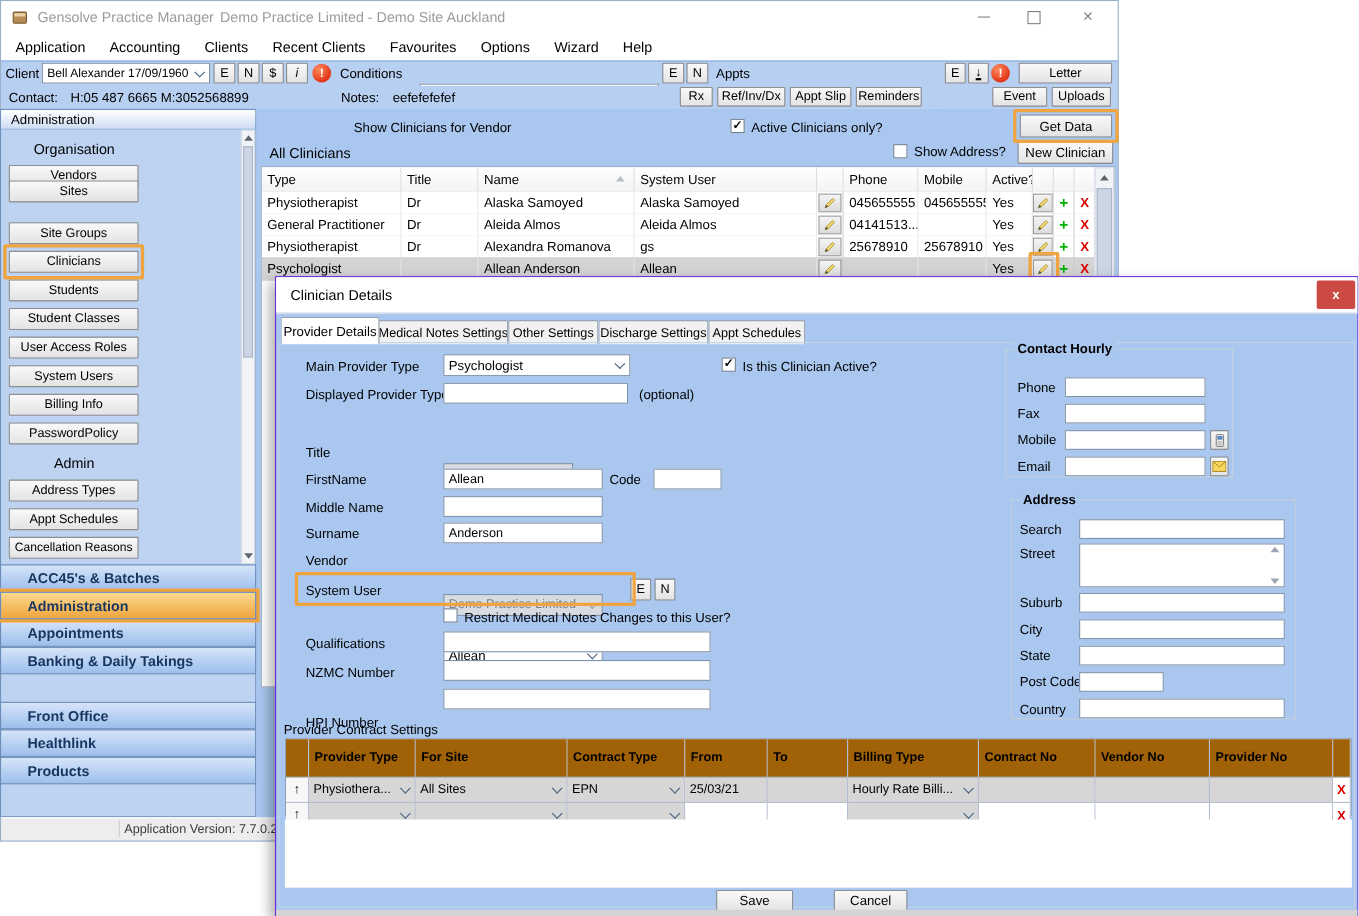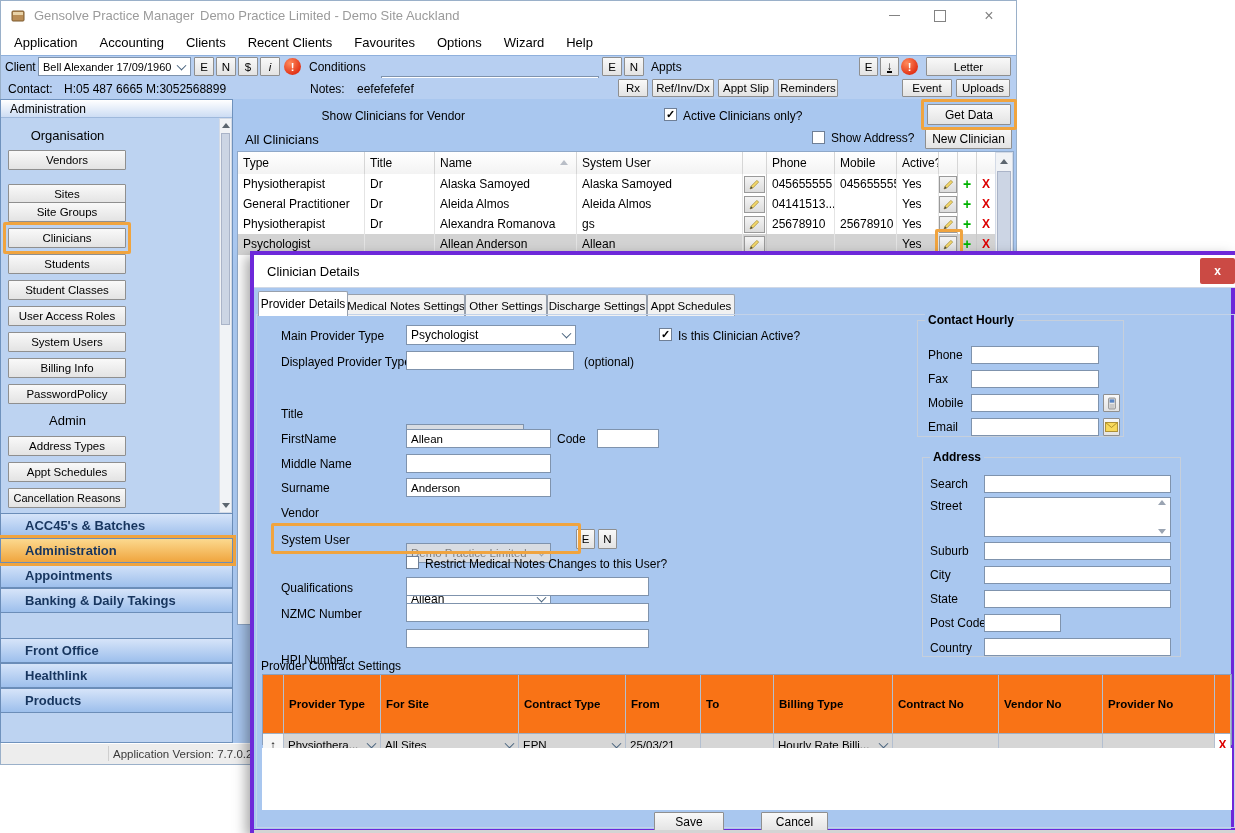--- a/index.html
+++ b/index.html
@@ -55,22 +55,22 @@
   
   .groupbox{border:1px solid #c6cfdb;}
   .gb-head{font-weight:bold;font-size:12px;background:#A9C7EF;padding:0 3px;white-space:nowrap;}
   
   .tab{position:absolute;background:#f1f1f1;border:1px solid #98a0ac;border-bottom:none;
        display:flex;align-items:center;justify-content:center;font-size:11.5px;
        border-radius:2px 2px 0 0;white-space:nowrap;overflow:hidden;}
   .tab.active{background:#fff;z-index:2;font-size:12px;}
   
   .kgrid{display:grid;grid-template-columns:21px 97px 138px 107px 75px 73px 119px 106px 104px 112px 16px;}
-  .kh{background:#f97316;font-weight:bold;font-size:11.5px;border-right:1px solid #b3bfd0;
-      border-bottom:1px solid #9fb0c4;display:flex;align-items:center;padding:16px 5px;height:26px;
+  .kh{background:#a16207;font-weight:bold;font-size:11.5px;border-right:1px solid #b3bfd0;
+      border-bottom:1px solid #9fb0c4;display:flex;align-items:center;padding:4px 5px;height:26px;
       white-space:nowrap;overflow:hidden;}
   .kc{border-right:1px solid #b3bfd0;border-bottom:1px solid #b3bfd0;display:flex;align-items:center;
       font-size:11.5px;position:relative;height:22px;padding:0 4px;white-space:nowrap;overflow:hidden;}
   .kc.gray{background:#d6d6d6;}
   .kc.white{background:#fff;}
   .kc.dd{background:#d6d6d6;padding-right:16px;}
   .kc.arrowc{background:#f7f7f7;justify-content:center;font-weight:bold;padding:0;}
   .kc.xc{background:#fff;justify-content:center;color:#D00;font-weight:bold;font-size:12px;padding:0;}
   .street-arrows{position:absolute;right:2px;top:2px;bottom:2px;width:12px;display:flex;
                  flex-direction:column;justify-content:space-between;align-items:center;}
@@ -157,21 +157,21 @@
   <div class="abs btn" style="left:778px;top:79px;width:60px;height:18px;">Reminders</div>
   <div class="abs btn" style="left:842px;top:79px;width:56px;height:16px;margin-top:40px;">Cash Sale</div>
   <div class="abs btn" style="left:902px;top:79px;width:50px;height:18px;">Event</div>
   <div class="abs btn" style="left:956px;top:79px;width:54px;height:18px;">Uploads</div>
 
   <div class="abs" style="left:0;top:99px;width:233px;height:644px;background:#bdd3f1;border:1px solid #6f92bd;"></div>
   <div class="abs" style="left:1px;top:100px;width:231px;height:18px;background:linear-gradient(#ffffff,#cdddf4);
               font-size:12px;display:flex;align-items:center;padding-left:9px;border-bottom:1px solid #9fb9dc;">Administration</div>
   <div class="abs lbl b" style="left:0;top:128px;width:135px;text-align:center;font-size:13px;">Organisation</div>
   <div class="abs btn sbtn" style="top:150px;">Vendors</div>
-  <div class="abs btn sbtn" style="top:164px;margin-top:20px;">Sites</div>
+  <div class="abs btn sbtn" style="top:164px;">Sites</div>
   <div class="abs btn sbtn" style="top:202px;">Site Groups</div>
   <div class="abs btn sbtn" style="top:228px;">Clinicians</div>
   <div class="abs btn sbtn" style="top:254px;">Students</div>
   <div class="abs btn sbtn" style="top:280px;">Student Classes</div>
   <div class="abs btn sbtn" style="top:306px;">User Access Roles</div>
   <div class="abs btn sbtn" style="top:332px;">System Users</div>
   <div class="abs btn sbtn" style="top:358px;">Billing Info</div>
   <div class="abs btn sbtn" style="top:384px;">PasswordPolicy</div>
   <div class="abs ring" style="left:3px;top:222px;width:128px;height:32px;"></div>
   <div class="abs lbl b" style="left:0;top:413px;width:135px;text-align:center;font-size:13px;">Admin</div>
@@ -362,21 +362,21 @@
 
     <div class="sbar" style="position:absolute;right:0;top:0;width:16px;height:472px;">
       <span class="sa up" style="top:6px;"></span>
       <span class="sthumb" style="top:18px;height:130px;"></span>
       <span class="sa dn" style="bottom:6px;"></span>
     </div>
   </div>
 
   <div class="abs ring" style="left:935px;top:229px;width:28px;height:27px;"></div>
 
-  <div class="abs" style="left:250px;top:251px;width:985px;height:582px;background:#A9C7EF;border:4px solid #6d28d9;
+  <div class="abs" style="left:250px;top:251px;width:985px;height:582px;background:#A9C7EF;border:1px solid #6d28d9;
               box-shadow:-4px 5px 12px rgba(0,0,0,0.35);z-index:10;">
 
     <div class="abs" style="left:0;top:0;width:983px;height:33px;background:#fff;border-bottom:1px solid #d0d8e6;"></div>
     <div class="abs lbl" style="left:13px;top:9px;font-size:13px;">Clinician Details</div>
     <div class="abs" style="left:946px;top:3px;width:35px;height:26px;background:#CB4A44;border-radius:2px;
                 display:flex;align-items:center;justify-content:center;color:#fff;font-weight:bold;font-size:12px;">
       <span>x</span>
     </div>
 
     <div class="tab active" style="left:4px;top:36px;width:88px;height:24px;">Provider Details</div>

